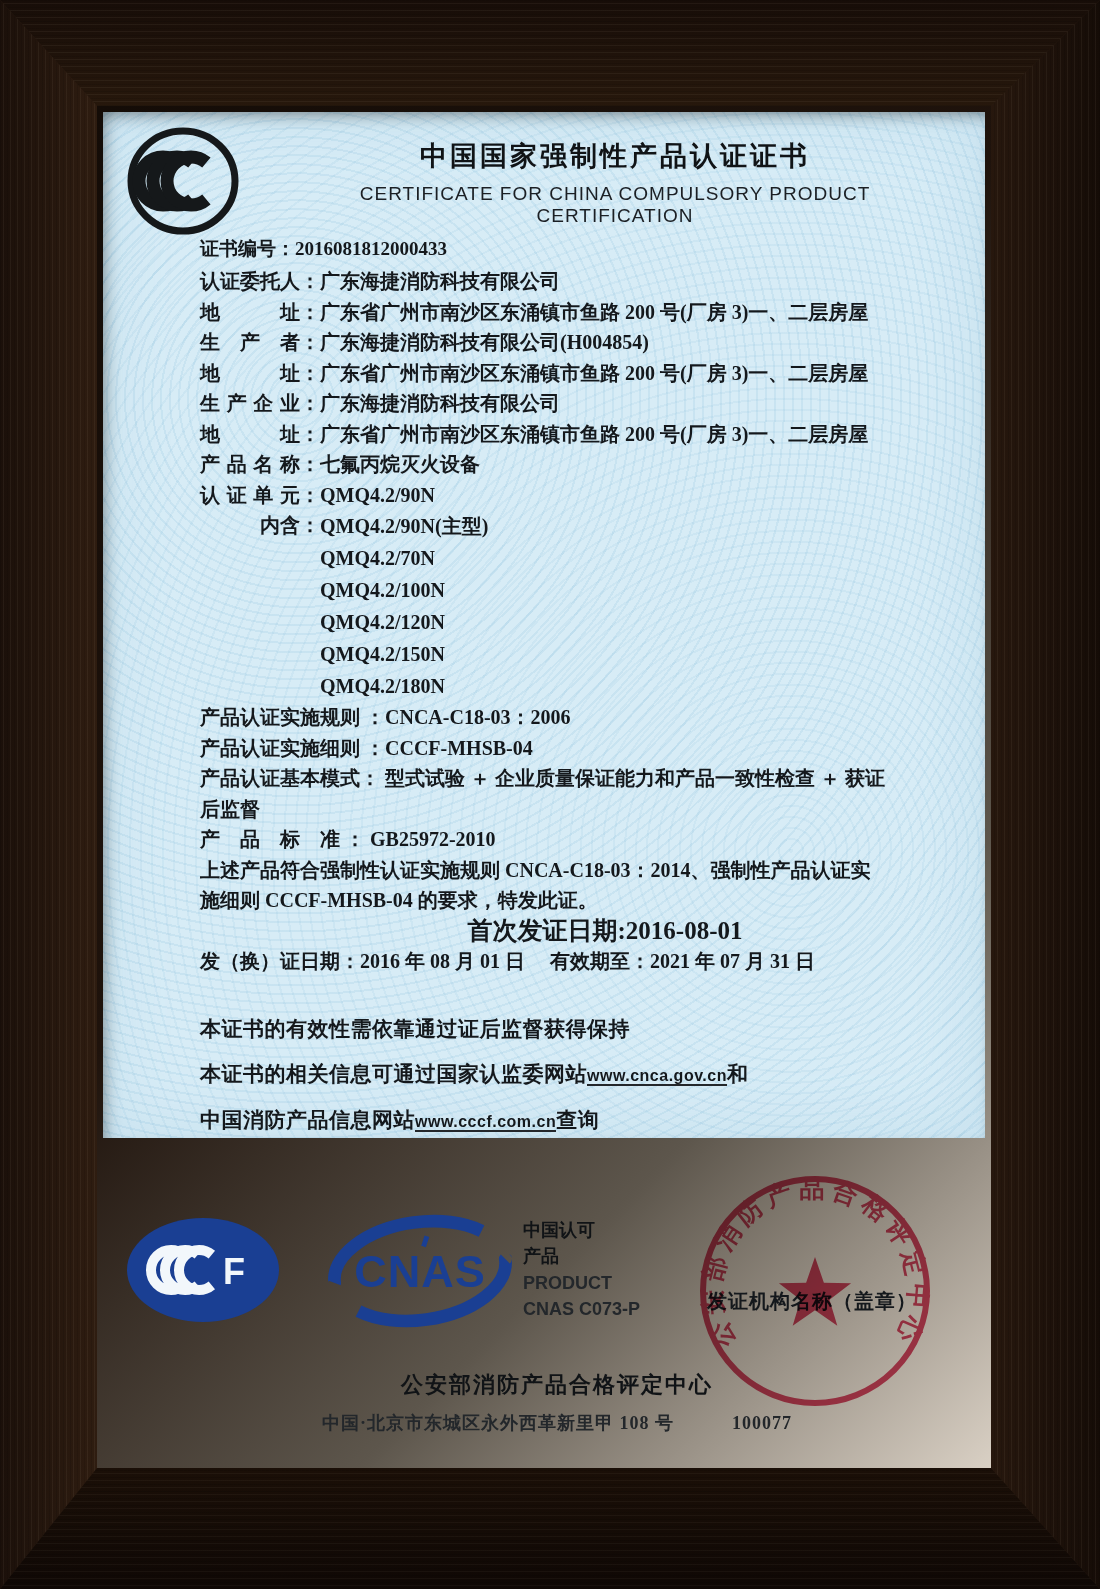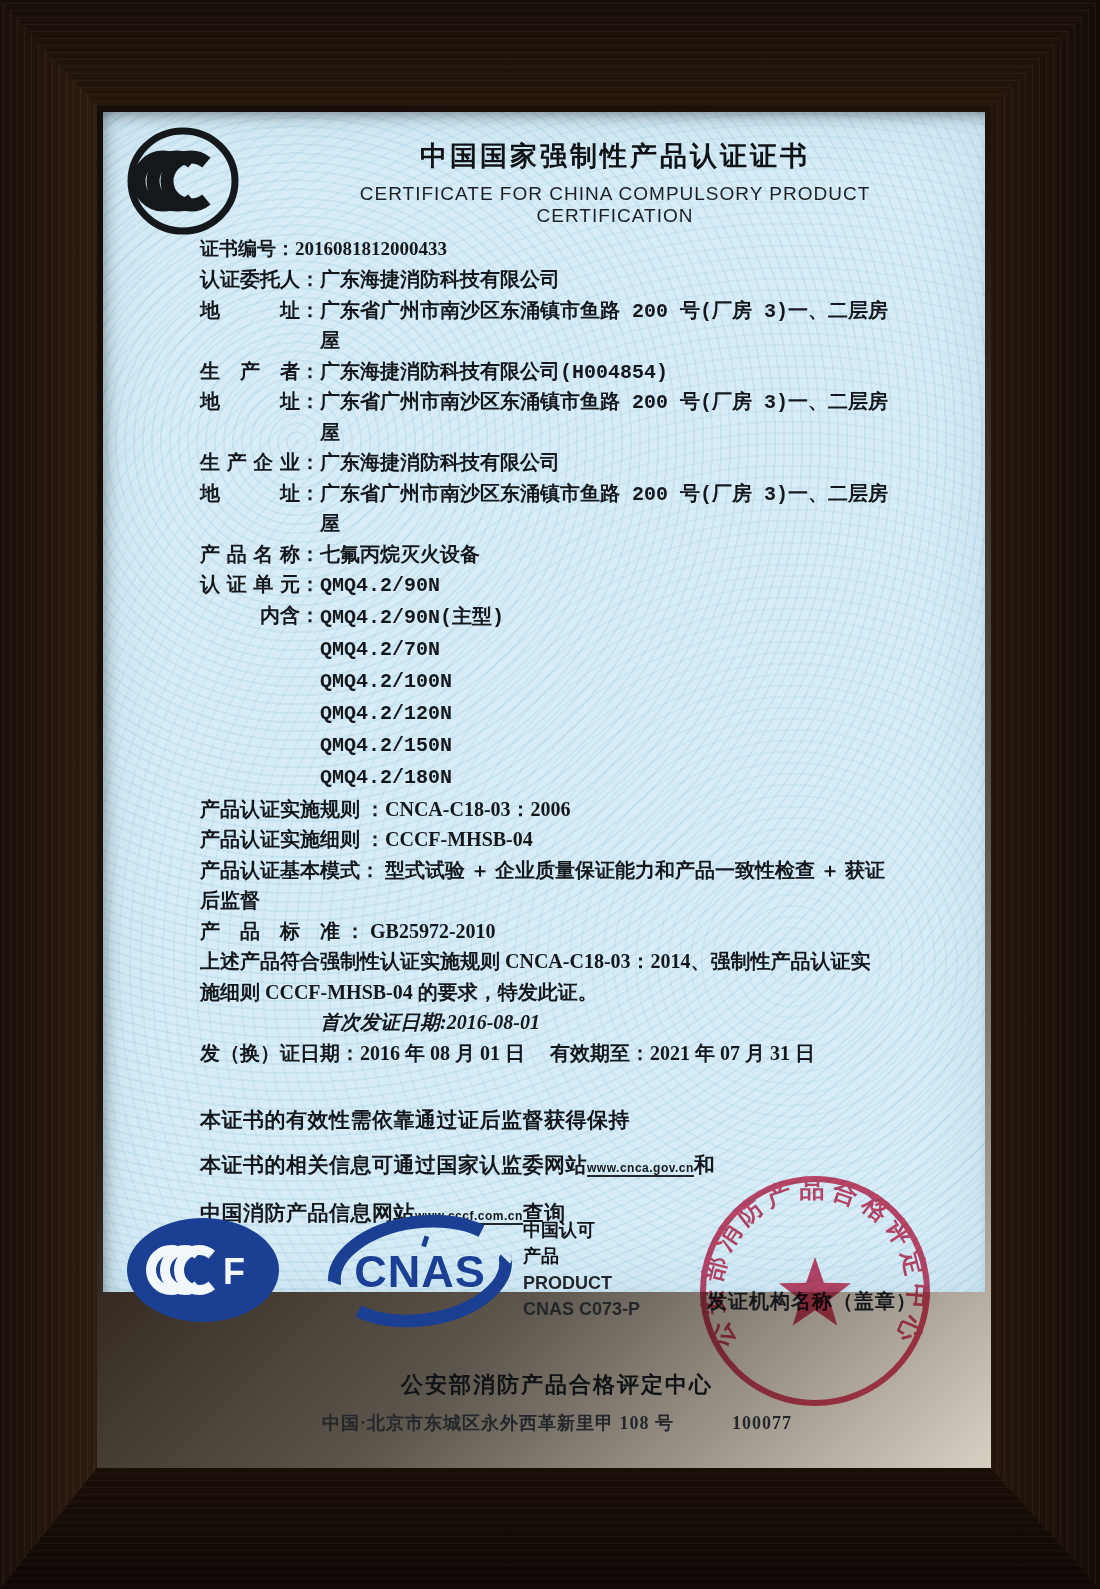--- a/index.html
+++ b/index.html
@@ -37,49 +37,49 @@
     background:linear-gradient(0deg,#0f0805 0%,#241509 14%,#41291a 42%,#573823 62%,#33200f 84%,#150c07 100%);
   }
   .wood-bottom::after{background:repeating-linear-gradient(180deg,rgba(0,0,0,.12) 0 1px,transparent 1px 3px,rgba(255,236,205,.04) 3px 4px,transparent 4px 7px);}
   
   .slot{
     position:absolute;left:97px;top:106px;width:894px;height:1362px;
     background:linear-gradient(135deg,#140c07 0%,#1f130c 42%,#5d564c 72%,#d9d0c4 100%);
   }
   
   .paper{
-    position:absolute;left:6px;top:6px;width:882px;height:1180px;
+    position:absolute;left:6px;top:6px;width:882px;height:1026px;
     background-color:var(--paper);
     background-image:
       repeating-radial-gradient(circle at 22% 28%,rgba(110,175,210,.14) 0 2px,transparent 2px 9px),
       repeating-radial-gradient(circle at 78% 72%,rgba(110,175,210,.10) 0 2px,transparent 2px 11px);
     box-shadow:inset 0 12px 16px -9px rgba(0,0,0,.38),inset 14px 0 16px -11px rgba(0,0,0,.30),inset 0 0 70px rgba(110,165,200,.18);
     color:var(--ink);
   }
   .content{position:absolute;inset:0;padding:0 95px 0 97px;box-sizing:border-box;}
   
   .ccc-top{position:absolute;left:19px;top:12px;width:122px;height:114px;}
   .hdr{margin-left:140px;text-align:center;}
   .title-cn{padding-top:26px;font-size:27px;font-weight:700;letter-spacing:3px;color:#101316;}
   .title-en{margin-top:9px;font-family:"Liberation Sans","DejaVu Sans",sans-serif;font-size:19px;font-weight:400;letter-spacing:1px;color:#1b1f24;}
   .certno{margin-top:9px;text-align:left;font-size:19px;font-weight:700;}
   
   .fields{margin-top:4px;}
-  .row{display:flex;font-size:20px;font-weight:700;line-height:30.5px;font-family:Liberation Mono, monospace;}
+  .row{display:flex;font-size:20px;font-weight:700;line-height:30.5px;}
   .lbl{width:100px;flex:none;display:inline-block;}
   .lbl.j{text-align:justify;text-align-last:justify;}
   .lbl.r{text-align:right;}
   .val{flex:1;}
   .models div{line-height:32px;}
   .pline{font-size:20px;font-weight:700;line-height:30.5px;}
-  .center-line{padding-left:120px;font-size:20px;font-weight:700;line-height:30.5px;font-style:italic;}
+  .center-line{text-align:center;padding-left:120px;font-size:25px;font-weight:700;line-height:30.5px;}
   
   .notices{margin-top:30px;text-align:left;}
   .notice{font-size:21px;font-weight:700;line-height:45px;letter-spacing:.5px;}
-  .u{font-family:"Liberation Sans","DejaVu Sans",sans-serif;font-size:12px;border-bottom:2px solid #23272b;padding-bottom:0;}
+  .u{font-family:"Liberation Sans","DejaVu Sans",sans-serif;font-size:16px;border-bottom:2px solid #23272b;padding-bottom:0;}
   
   .bottom{position:absolute;left:0;top:1100px;width:882px;height:250px;}
   .cccf-logo{position:absolute;left:20px;top:2px;width:160px;height:112px;}
   .cnas-logo{position:absolute;left:224px;top:2px;width:186px;height:118px;}
   .accr{position:absolute;left:420px;top:6px;line-height:26px;}
   .accr .cjk{font-size:18px;font-weight:700;color:#101316;font-family:Liberation Mono, monospace;}
   .accr .lat{font-family:"Liberation Sans","DejaVu Sans",sans-serif;font-size:18px;font-weight:700;color:#23272b;}
   .issuer{position:absolute;left:604px;top:76px;font-size:20px;font-weight:700;letter-spacing:1px;z-index:2;}
   .stamp{position:absolute;left:592px;top:-41px;width:240px;height:240px;z-index:3;mix-blend-mode:multiply;opacity:.85;}
   .org{position:absolute;left:0;top:158px;width:100%;text-align:center;padding-left:26px;box-sizing:border-box;}

